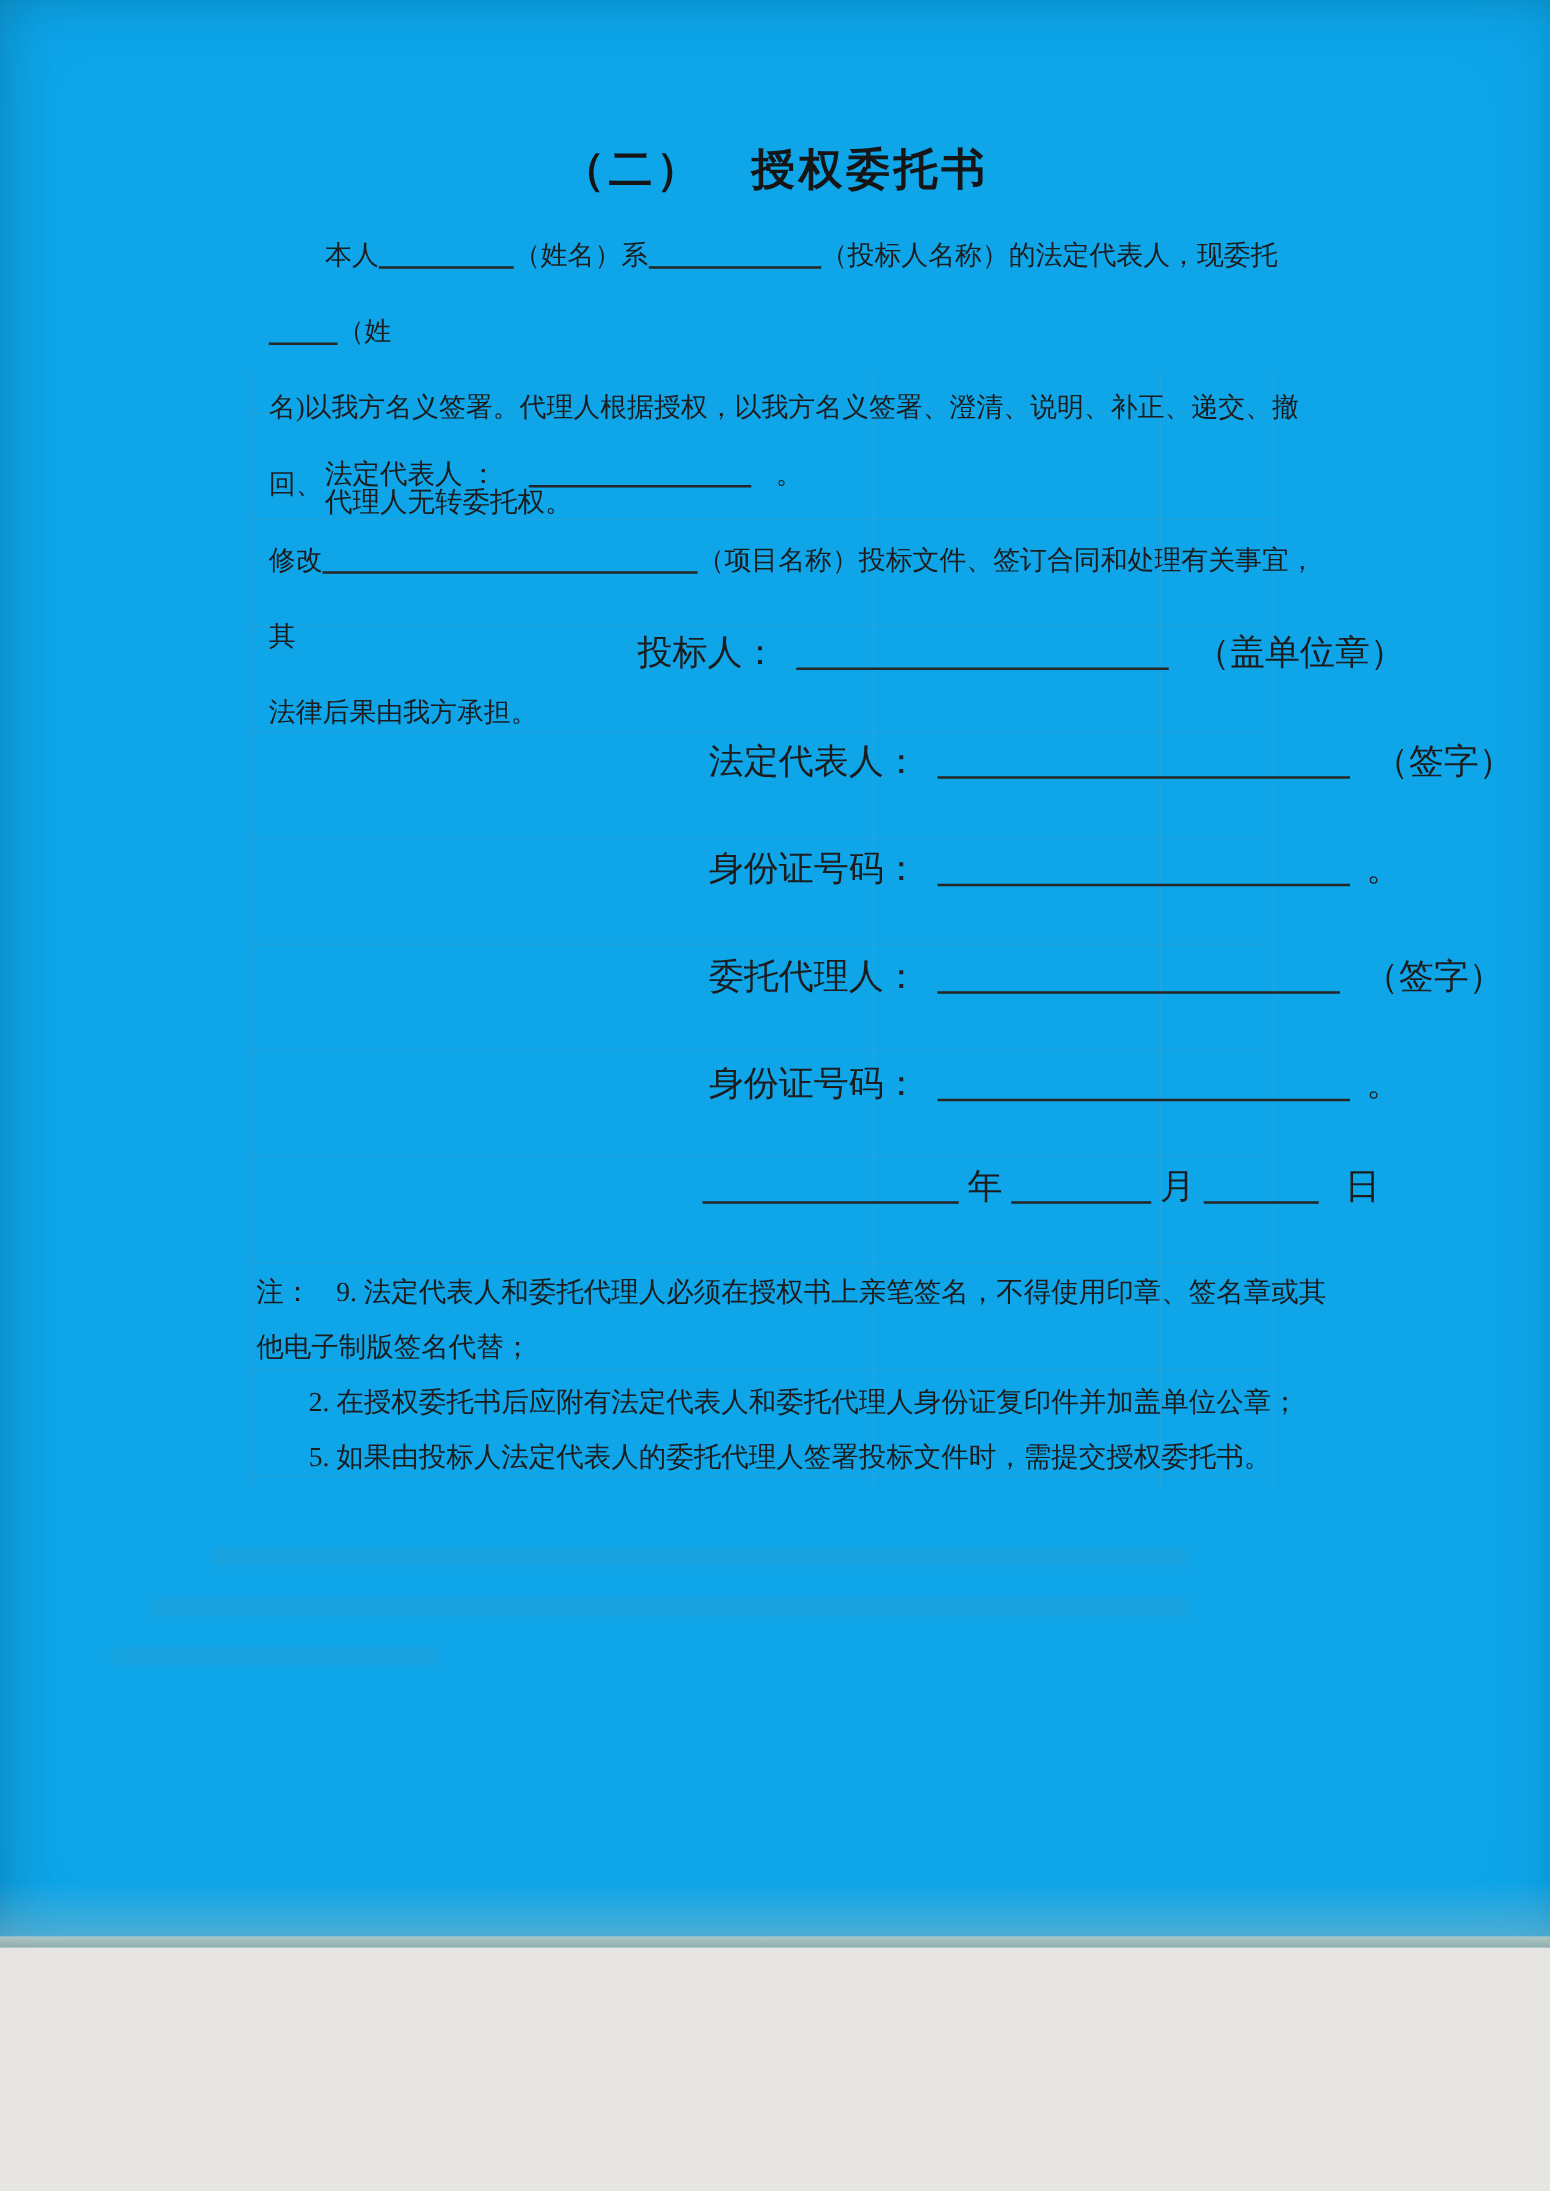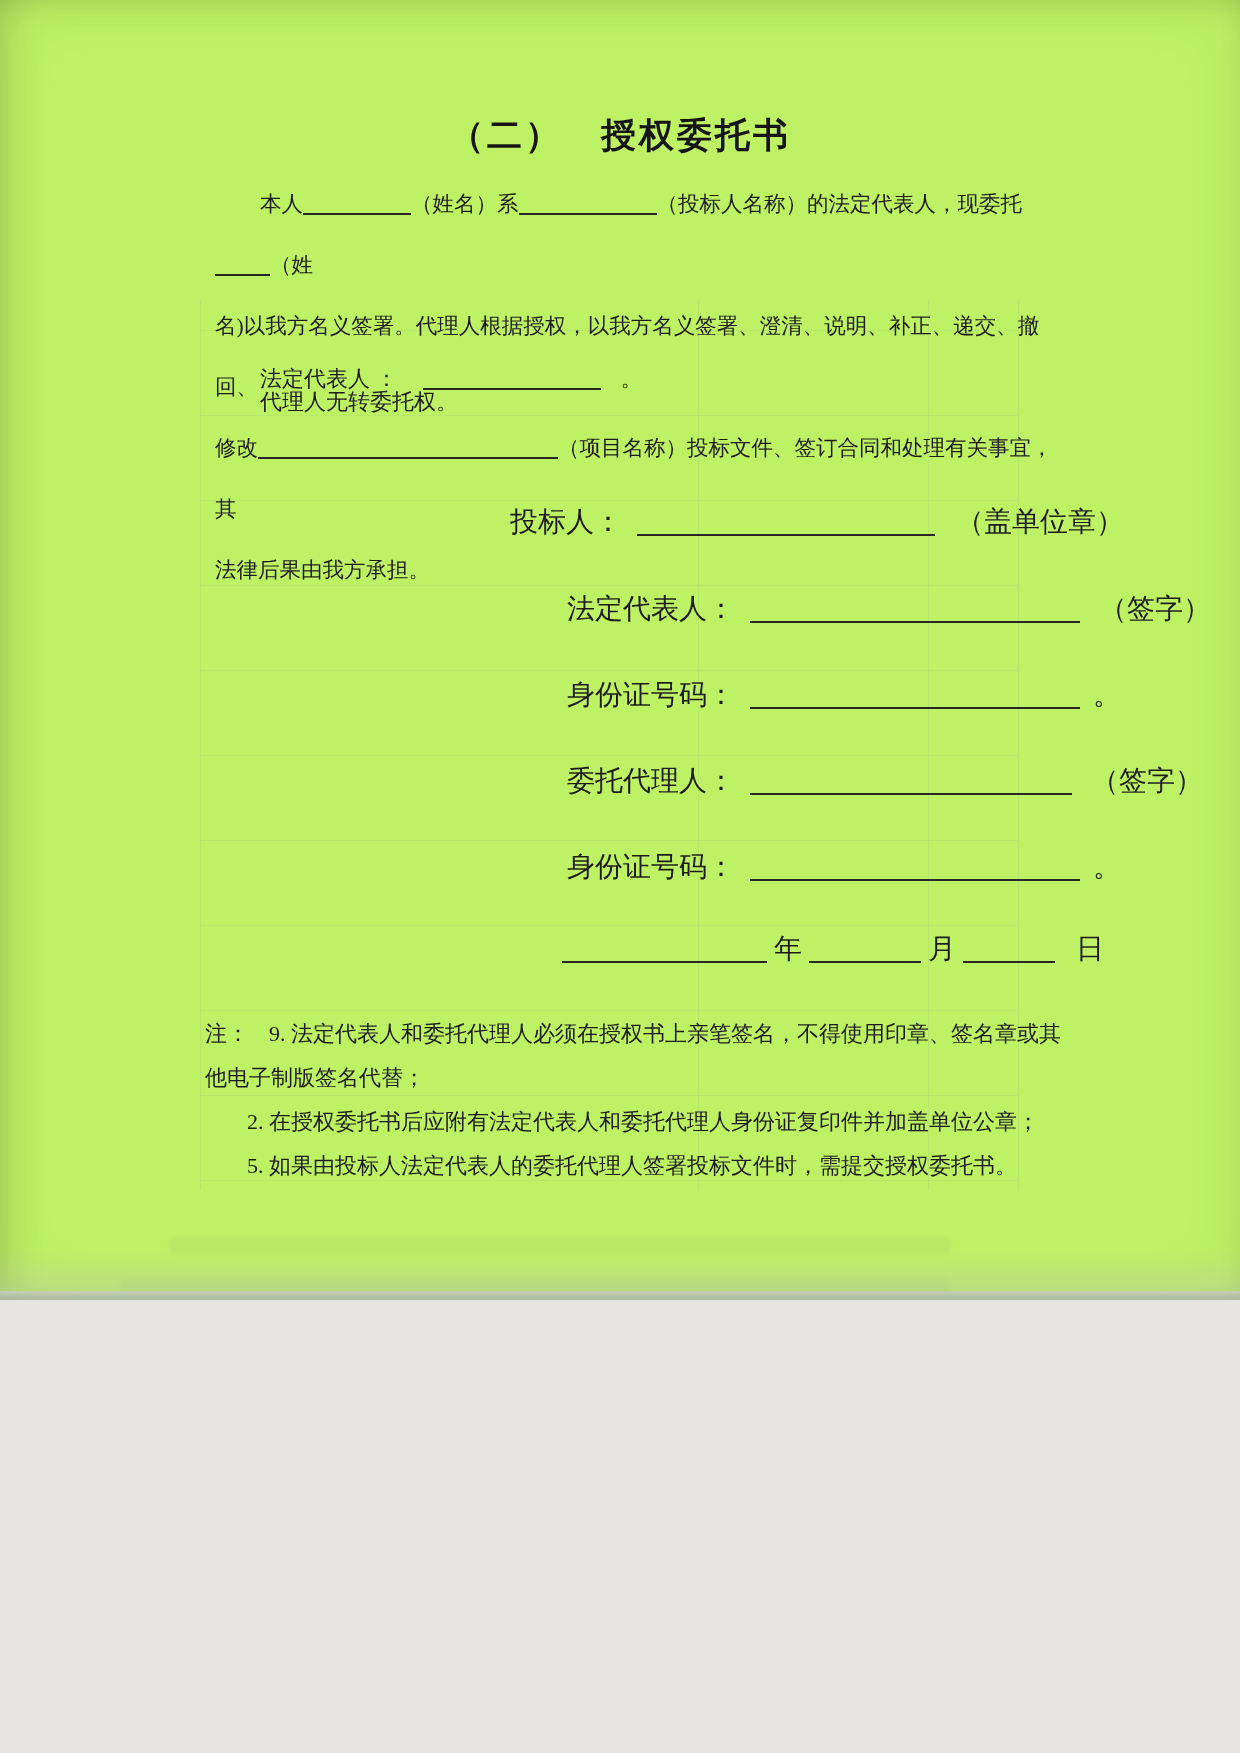--- a/index.html
+++ b/index.html
@@ -1,20 +1,20 @@
 <!DOCTYPE html>
 <html><head>
 <meta charset="utf-8">
 <style>
   html,body{margin:0;padding:0;background:#e7e5e2;}
   .page{
     position:relative;
-    width:1240px;height:1300px;
+    width:1240px;height:1558px;
     margin:0 auto;
-    background:#bef264;
+    background:#0ea5e9;
     overflow:hidden;
     font-family:"Liberation Serif","DejaVu Serif",serif;
     color:#1c1c1c;
     box-shadow:inset 0 0 70px rgba(0,0,0,0.05),
                inset 28px 0 40px -22px rgba(0,0,0,0.13),
                inset 0 22px 34px -20px rgba(0,0,0,0.10),
                inset -14px 0 30px -20px rgba(0,0,0,0.08);
   }
   .abs{position:absolute;}
   .title{

